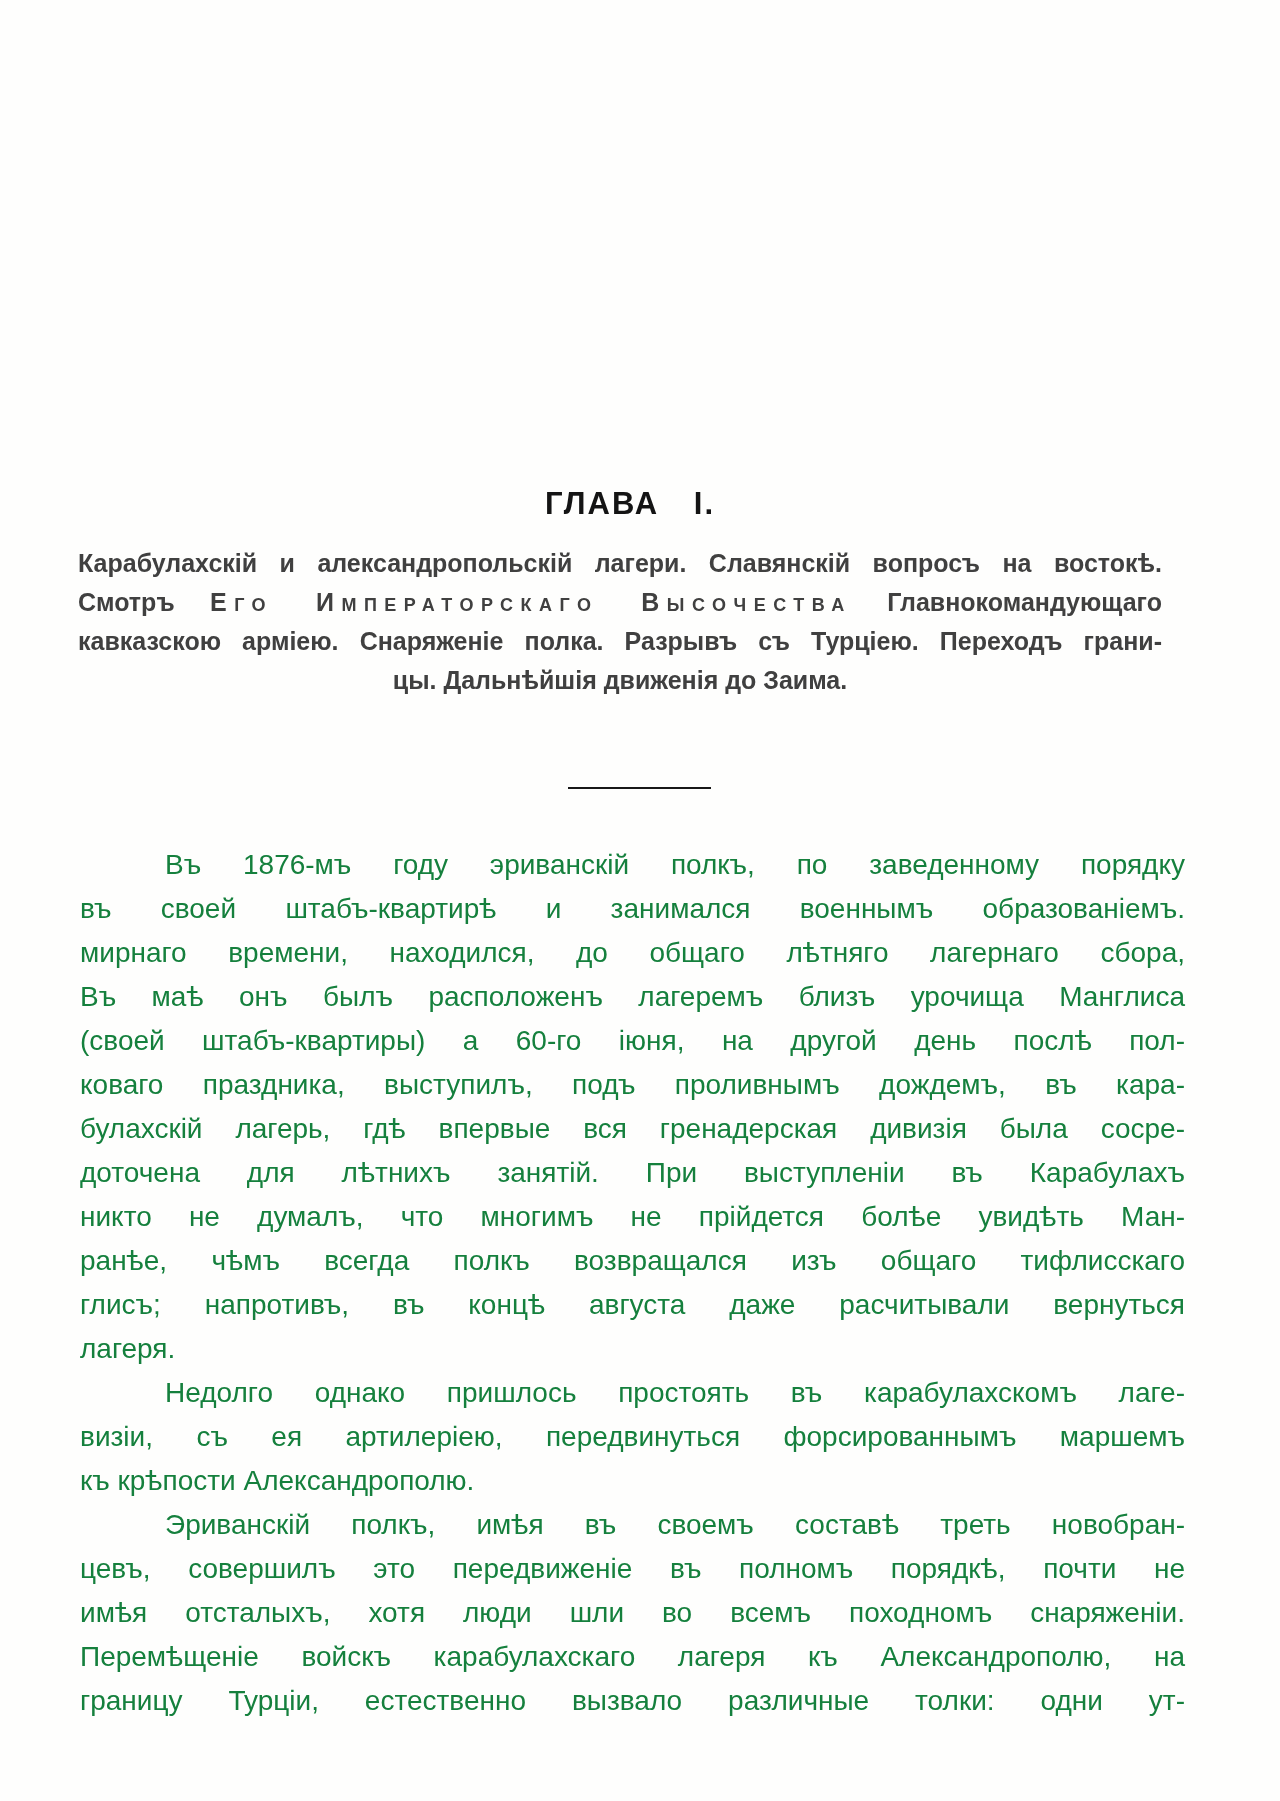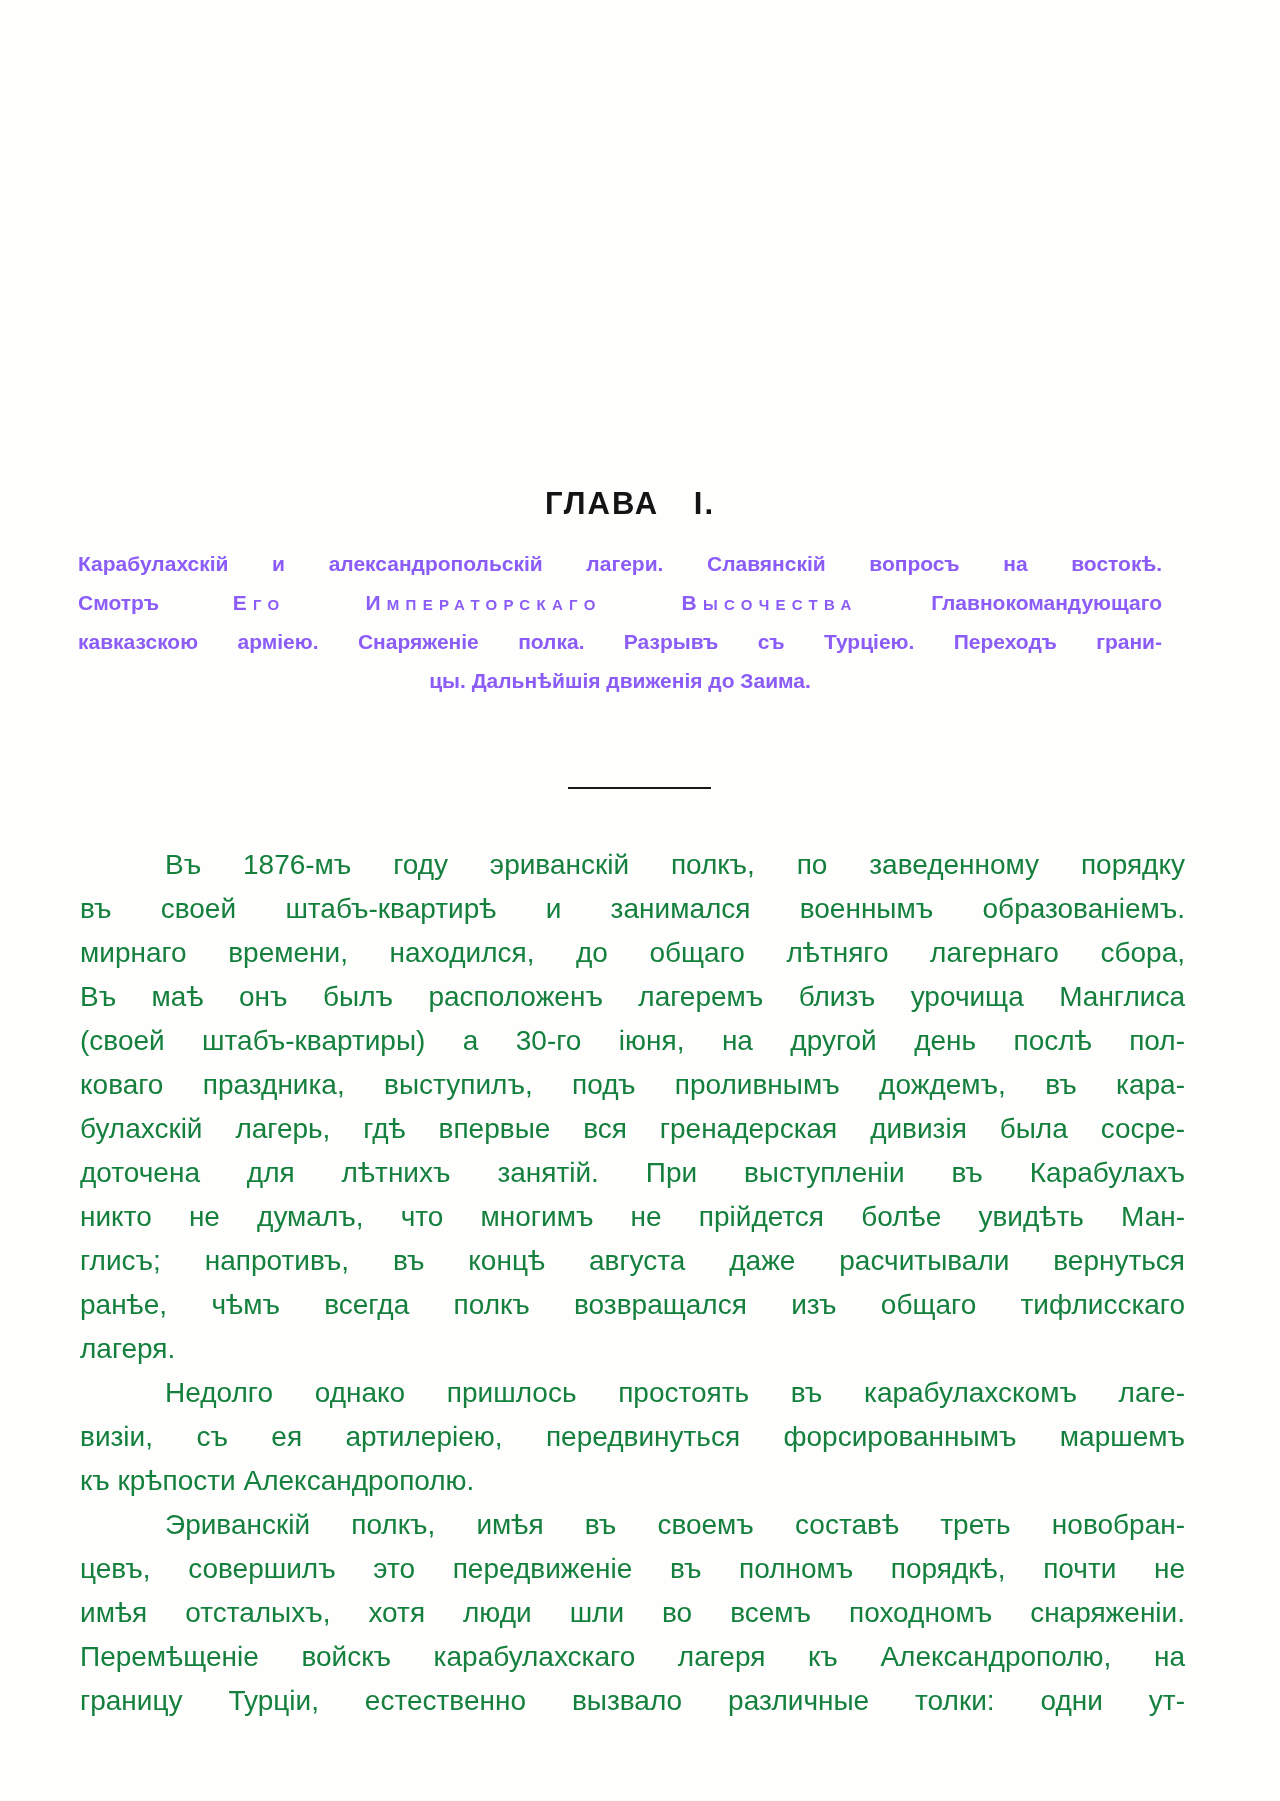--- a/index.html
+++ b/index.html
@@ -29,24 +29,24 @@
     font-weight: bold;
     letter-spacing: 2px;
     word-spacing: 24px;
     color: #141414;
   }
   .summary {
     position: absolute;
     top: 544px;
     left: 78px;
     width: 1084px;
-    font-size: 21px;
+    font-size: 25px;
     font-weight: bold;
     line-height: 39px;
-    color: #8b5cf6;
+    color: #404040;
   }
   .sln {
     text-align: justify;
     text-align-last: justify;
   }
   .sln.center {
     text-align: left;
     text-align-last: center;
   }
   .imperial {
@@ -103,27 +103,27 @@
 
   <div class="divider"></div>
 
   <div class="body-text">
 
     <div class="para">
       <div class="ln indent">Въ 1876-мъ году эриванскій полкъ, по заведенному порядку</div>
       <div class="ln">въ своей штабъ-квартирѣ и занимался военнымъ образованіемъ.</div>
       <div class="ln">мирнаго времени, находился, до общаго лѣтняго лагернаго сбора,</div>
       <div class="ln">Въ маѣ онъ былъ расположенъ лагеремъ близъ урочища Манглиса</div>
-      <div class="ln">(своей штабъ-квартиры) а 30-го іюня, на другой день послѣ пол-</div>
+      <div class="ln">(своей штабъ-квартиры) а 60-го іюня, на другой день послѣ пол-</div>
       <div class="ln">коваго праздника, выступилъ, подъ проливнымъ дождемъ, въ кара-</div>
       <div class="ln">булахскій лагерь, гдѣ впервые вся гренадерская дивизія была сосре-</div>
       <div class="ln">доточена для лѣтнихъ занятій. При выступленіи въ Карабулахъ</div>
       <div class="ln">никто не думалъ, что многимъ не прійдется болѣе увидѣть Ман-</div>
+      <div class="ln">ранѣе, чѣмъ всегда полкъ возвращался изъ общаго тифлисскаго</div>
       <div class="ln">глисъ; напротивъ, въ концѣ августа даже расчитывали вернуться</div>
-      <div class="ln">ранѣе, чѣмъ всегда полкъ возвращался изъ общаго тифлисскаго</div>
       <div class="ln end">лагеря.</div>
     </div>
 
     <div class="para">
       <div class="ln indent">Недолго однако пришлось простоять въ карабулахскомъ лаге-</div>
       <div class="ln">визіи, съ ея артилеріею, передвинуться форсированнымъ маршемъ</div>
       <div class="ln end">къ крѣпости Александрополю.</div>
     </div>
 
     <div class="para">

